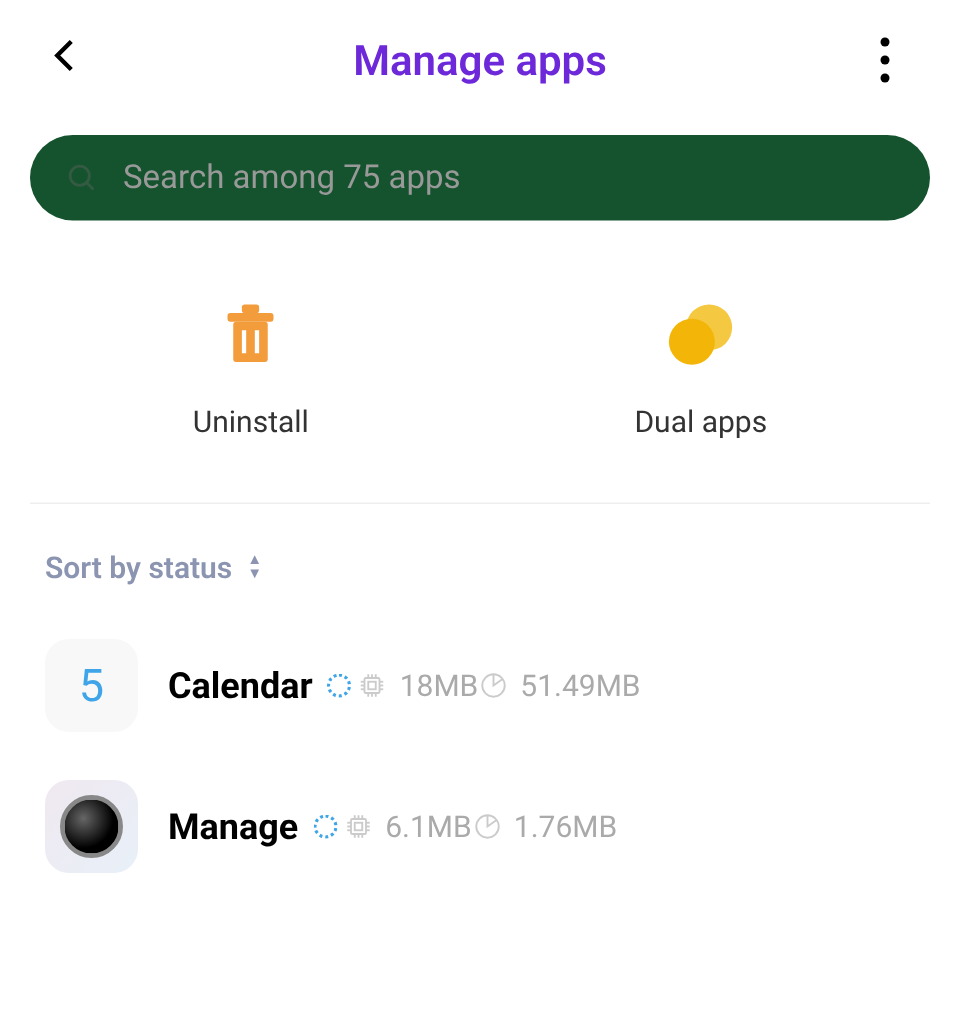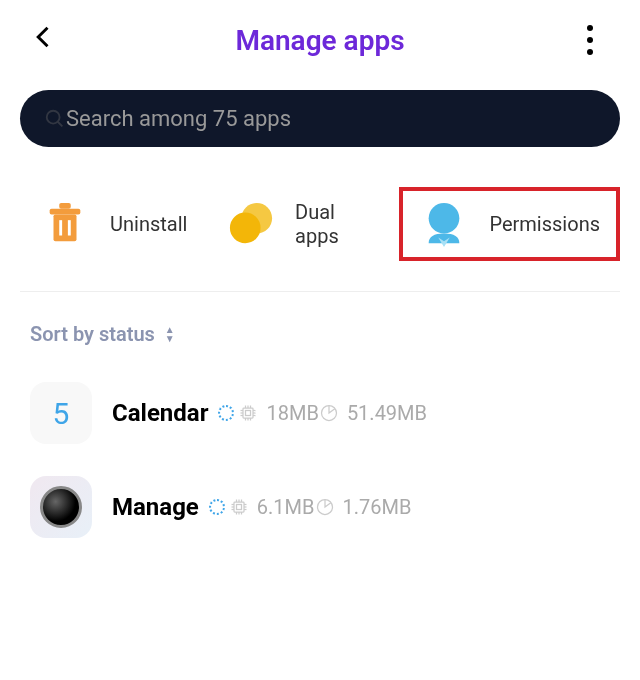--- a/index.html
+++ b/index.html
@@ -41,44 +41,44 @@
       gap: 6px;
     }
     .menu-dot {
       width: 6px;
       height: 6px;
       background: #000;
       border-radius: 50%;
     }
     .search-bar {
       margin: 10px 20px;
-      background: #0f172a;
+      background: #14532d;
       border-radius: 30px;
       padding: 16px 24px;
       display: flex;
       align-items: center;
-      gap: 0;
+      gap: 16px;
     }
     .search-icon {
       width: 22px;
       height: 22px;
       opacity: 0.4;
     }
     .search-placeholder {
       font-size: 22px;
       color: #999;
     }
     .actions-row {
       display: flex;
       justify-content: space-around;
       padding: 30px 20px 30px;
     }
     .action-item {
       display: flex;
-      flex-direction: row;
+      flex-direction: column;
       align-items: center;
       gap: 20px;
       cursor: pointer;
       padding: 12px 20px;
     }
     .action-item.highlighted {
       border: 4px solid #d8232a;
       padding: 8px 16px;
     }
     .action-icon {
@@ -235,30 +235,20 @@
     <span class="action-label">Uninstall</span>
   </div>
   <div class="action-item">
     <div class="action-icon">
       <svg viewBox="0 0 24 24" width="46" height="46">
         <circle cx="15" cy="9" r="8" fill="#f5c842"></circle>
         <circle cx="9" cy="14" r="8" fill="#f3b608"></circle>
       </svg>
     </div>
     <span class="action-label">Dual apps</span>
-  </div>
-  <div class="action-item highlighted">
-    <div class="action-icon">
-      <svg viewBox="0 0 24 24" width="46" height="46">
-        <circle cx="12" cy="9" r="8" fill="#4db8e8"></circle>
-        <path d="M 4 22 Q 4 17 12 17 Q 20 17 20 22 Z" fill="#4db8e8"></path>
-        <polygon points="9,19 12,21 15,19 12,24" fill="#a8e0f5"></polygon>
-      </svg>
-    </div>
-    <span class="action-label">Permissions</span>
   </div>
 </div>
 
 <div class="divider"></div>
 
 <div class="sort-row">
   <span class="sort-label">Sort by status</span>
   <span class="sort-arrows">
     <span>▲</span>
       <span>▼</span>

